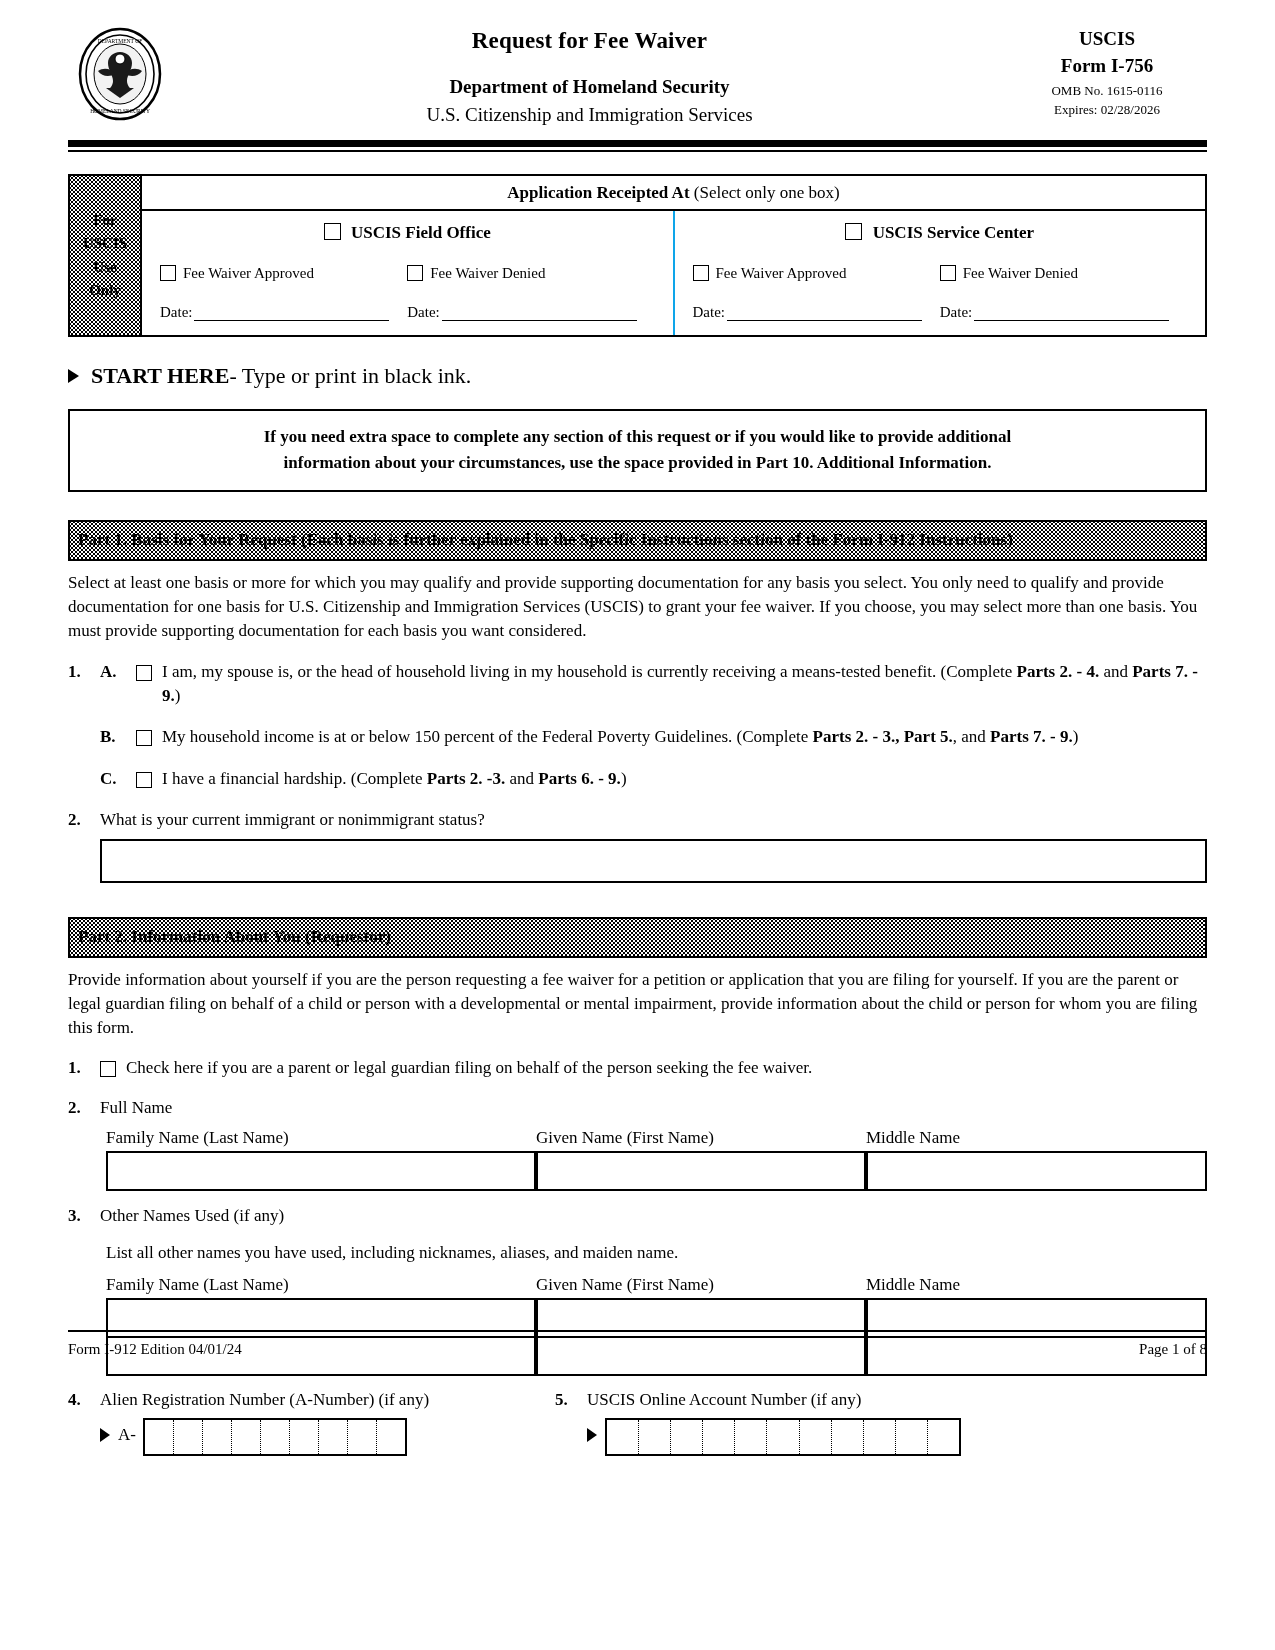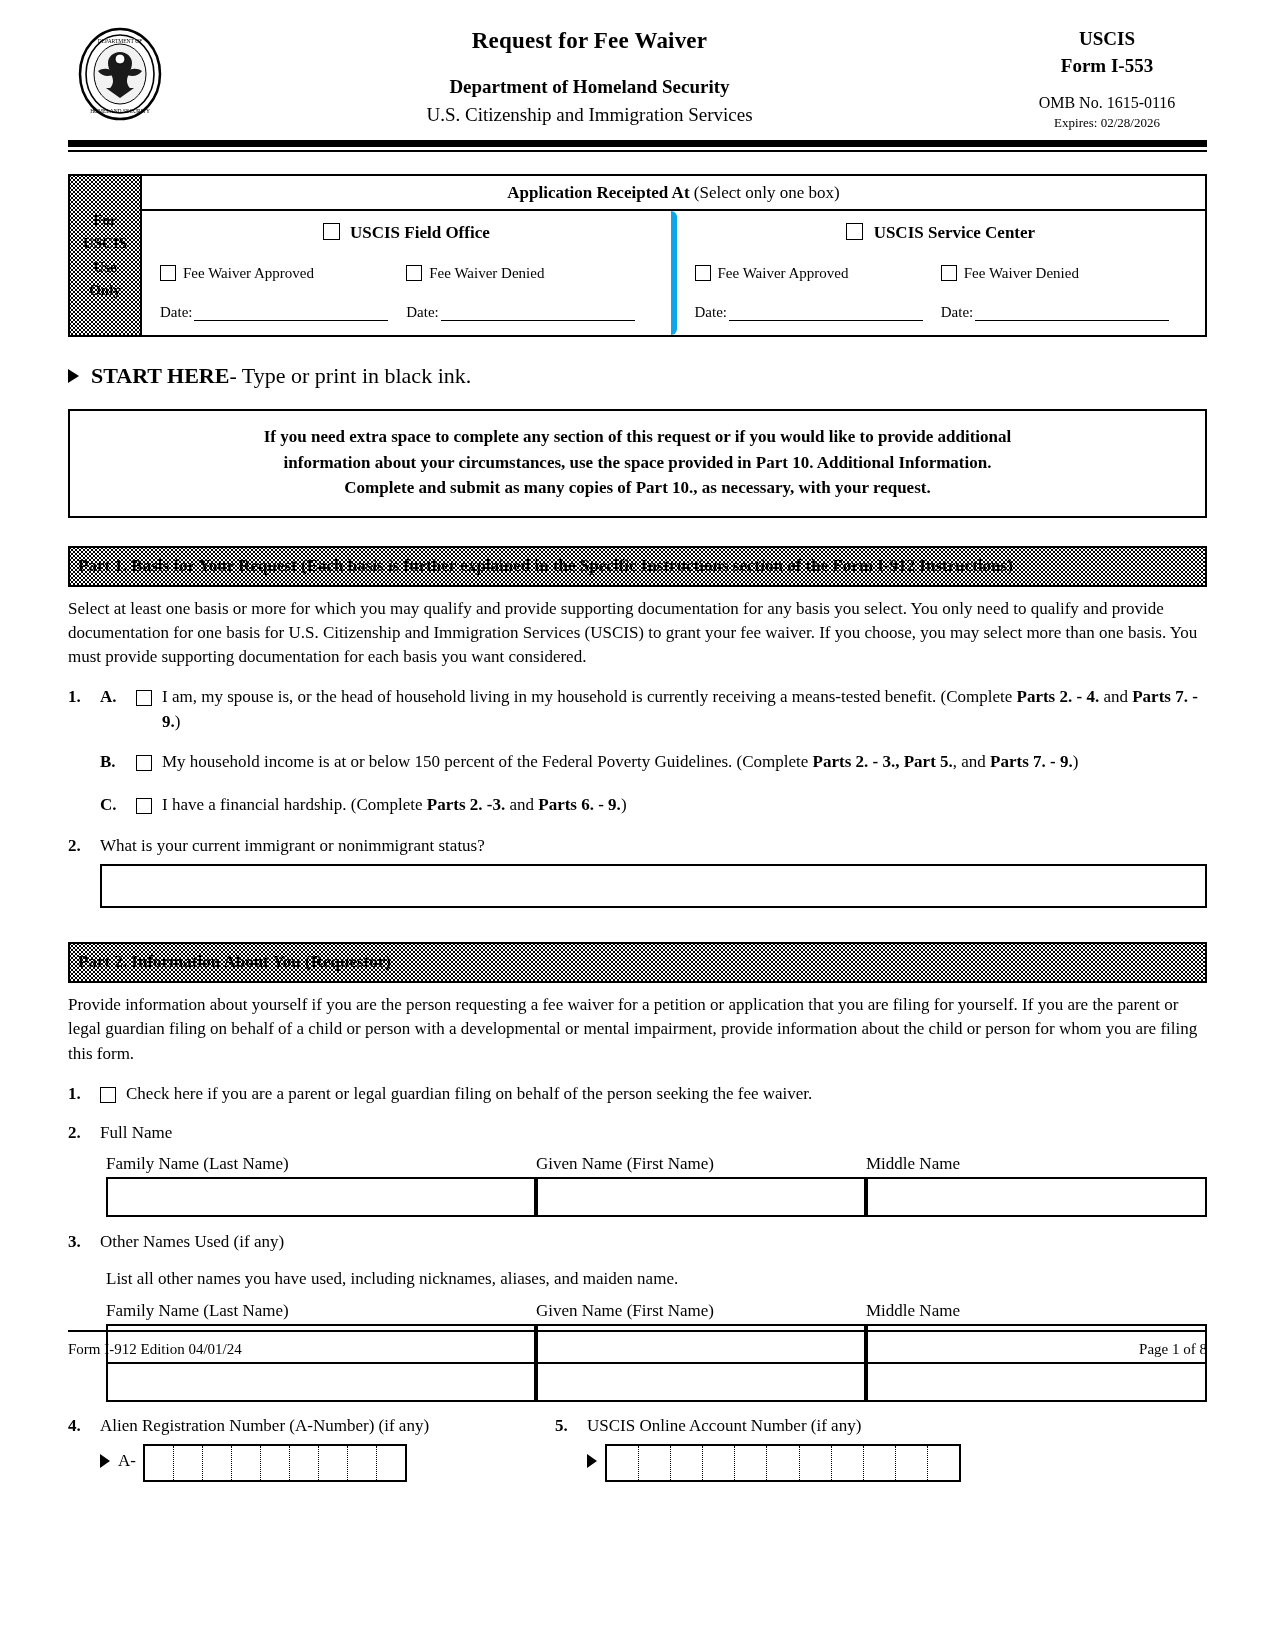--- a/index.html
+++ b/index.html
@@ -15,21 +15,21 @@
   .hdr{display:flex;align-items:flex-start;padding-top:22px;height:112px;}
   .seal{width:104px;flex:0 0 104px;display:flex;justify-content:center;padding-top:4px;}
   .seal svg{display:block;}
   .hdr-center{flex:1;text-align:center;padding-top:6px;}
   .hdr-title{font-size:23px;font-weight:bold;letter-spacing:.2px;}
   .hdr-sub1{font-size:19px;font-weight:bold;margin-top:22px;}
   .hdr-sub2{font-size:19px;margin-top:6px;}
   .hdr-right{width:200px;flex:0 0 200px;text-align:center;padding-top:6px;}
   .hdr-right .r1{font-size:19px;font-weight:bold;}
   .hdr-right .r2{font-size:19px;font-weight:bold;margin-top:5px;}
-  .hdr-right .r3{font-size:16px;margin-top:17px;}
+  .hdr-right .r3{font-size:13px;margin-top:6px;}
   .hdr-right .r4{font-size:13px;margin-top:3px;}
 
   .rule-thick{height:7px;background:#000;margin-top:6px;}
   .rule-thin{height:2px;background:#000;margin-top:3px;}
 
   
   .use-box{margin-top:22px;border:2px solid #000;display:flex;}
   .use-left{
     width:70px;flex:0 0 70px;border-right:2px solid #000;
     display:flex;flex-direction:column;align-items:center;justify-content:center;
@@ -40,21 +40,21 @@
     background-size:4px 4px;
     background-position:0 0, 2px 2px;
   }
   .use-right{flex:1;}
   .use-title{
     text-align:center;font-size:17px;padding:7px 0 6px;border-bottom:2px solid #000;
   }
   .use-title b{font-weight:bold;}
   .use-cols{display:flex;}
   .use-col{flex:1;padding:12px 0 14px;}
-  .use-col.left{border-right:6px solid #0ea5e9;border-radius:6px;}
+  .use-col.left{border-right:2px solid #0ea5e9;}
   .col-head{text-align:center;font-size:17px;font-weight:bold;margin-bottom:22px;}
   .col-head .cb{margin-right:6px;}
   .col-opts{display:flex;padding:0 18px;}
   .col-opt{flex:1;display:flex;align-items:flex-start;font-size:15px;}
   .col-opt .cb{margin-right:7px;flex:0 0 auto;}
   .col-dates{display:flex;padding:0 18px;margin-top:22px;}
   .col-date{flex:1;font-size:15px;display:flex;align-items:flex-end;}
   .col-date .dl{flex:0 0 auto;}
   .col-date .line{flex:1;border-bottom:1px solid #000;height:14px;margin-left:2px;margin-right:18px;}
 
@@ -142,21 +142,21 @@
         <text x="48" y="87" font-size="5.5" text-anchor="middle" font-family="Liberation Serif, serif">HOMELAND SECURITY</text>
       </svg>
     </div>
     <div class="hdr-center">
       <div class="hdr-title">Request for Fee Waiver</div>
       <div class="hdr-sub1">Department of Homeland Security</div>
       <div class="hdr-sub2">U.S. Citizenship and Immigration Services</div>
     </div>
     <div class="hdr-right">
       <div class="r1">USCIS</div>
-      <div class="r2">Form I-553</div>
+      <div class="r2">Form I-756</div>
       <div class="r3">OMB No. 1615-0116</div>
       <div class="r4">Expires: 02/28/2026</div>
     </div>
   </div>
   <div class="rule-thick"></div>
   <div class="rule-thin"></div>
 
   <div class="use-box">
     <div class="use-left">
       <span>For</span>
@@ -231,21 +231,20 @@
 
   <div class="start">
     <span class="tri"></span>
     <b>START HERE</b>
       <span> - Type or print in black ink.</span>
   </div>
 
   <div class="notice">
     <div>If you need extra space to complete any section of this request or if you would like to provide additional</div>
     <div>information about your circumstances, use the space provided in Part 10. Additional Information.</div>
-    <div>Complete and submit as many copies of Part 10., as necessary, with your request.</div>
   </div>
 
   <div class="band">
     <span class="pt">Part 1.  Basis for Your Request</span><span class="reg"> (Each basis is further explained in the </span><span class="pt">Specific Instructions</span><span class="reg"> section of the Form I-912 Instructions)</span>
   </div>
 
   <p class="body">Select at least one basis or more for which you may qualify and provide supporting documentation for any basis you select.  You only need to qualify and provide documentation for one basis for U.S. Citizenship and Immigration Services (USCIS) to grant your fee waiver.  If you choose, you may select more than one basis.  You must provide supporting documentation for each basis you want considered.</p>
 
   <div class="q">
     <span class="num">1.</span>

